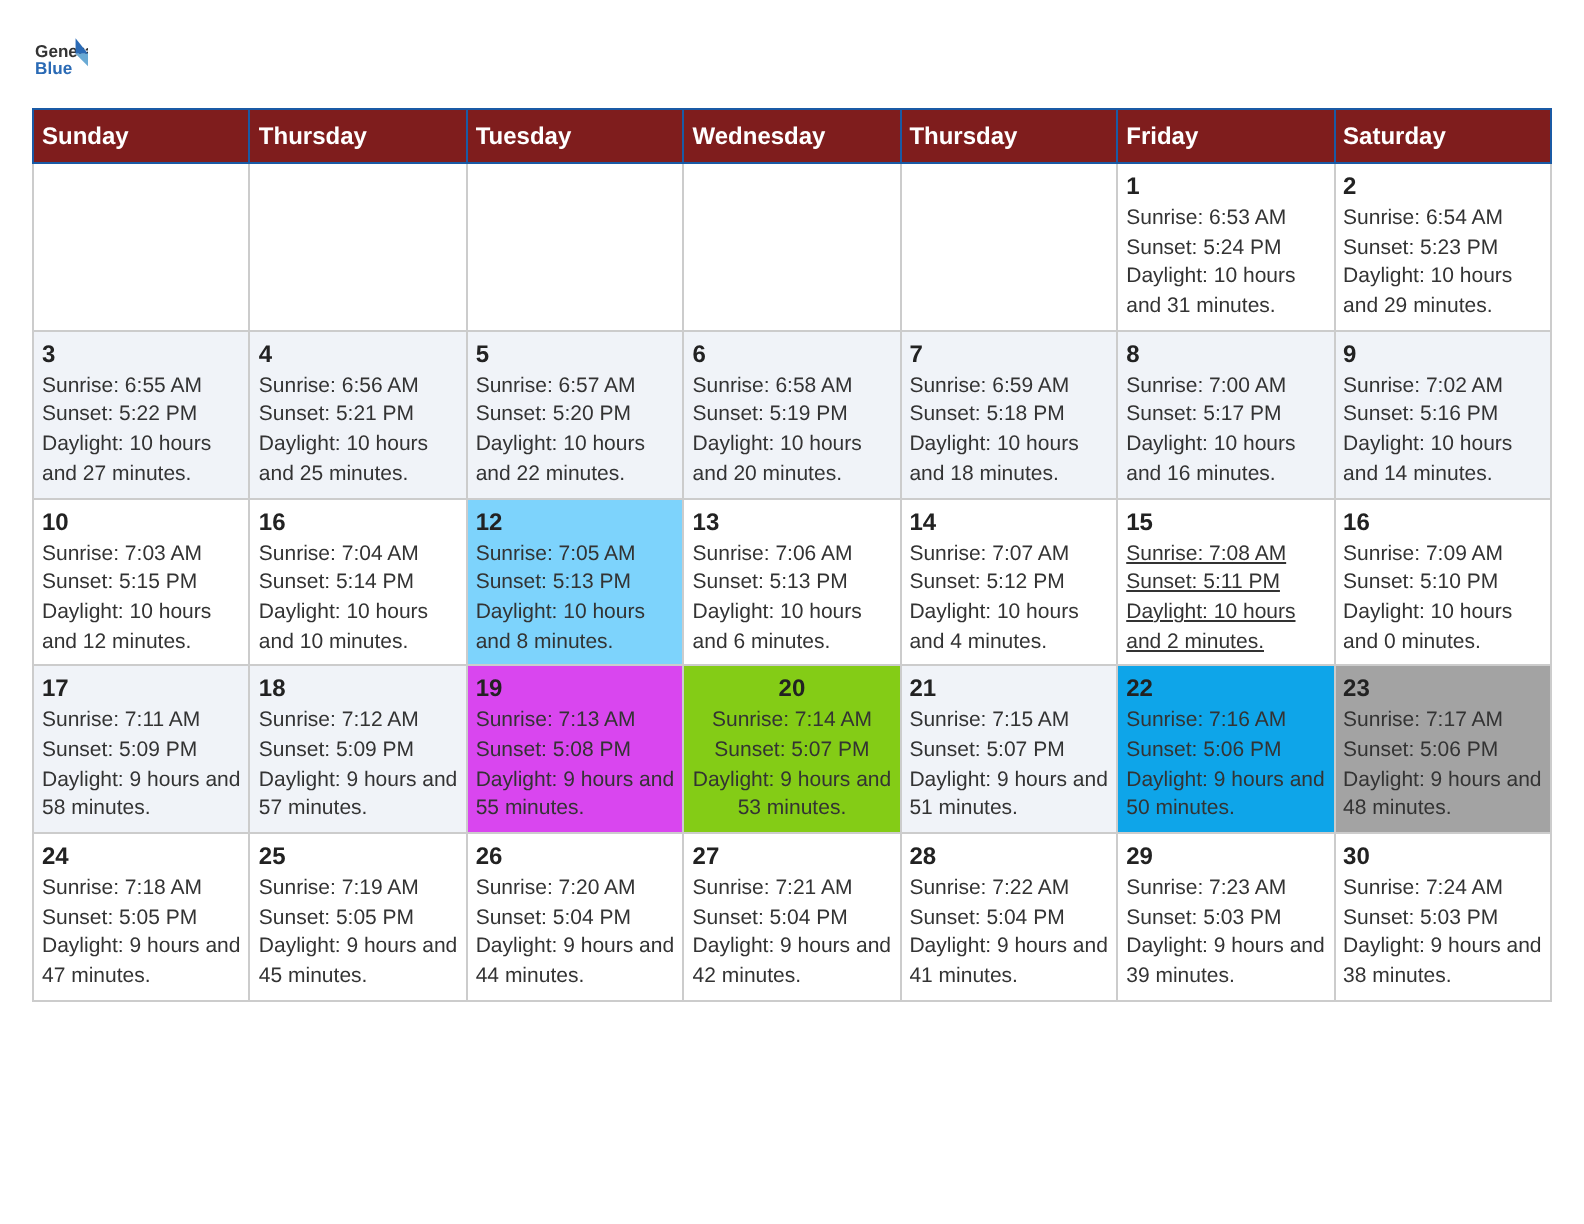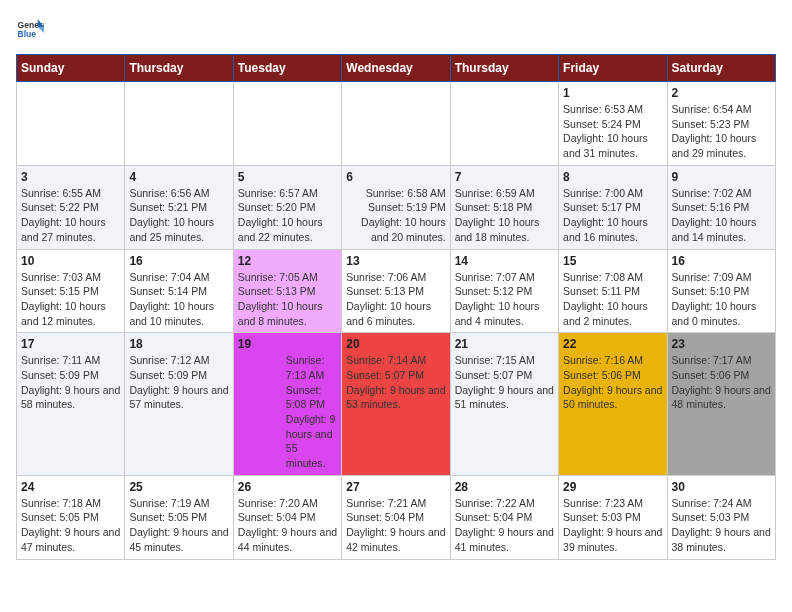--- a/index.html
+++ b/index.html
@@ -141,21 +141,21 @@
 Daylight: 10 hours and 25 minutes.</div>
         </td>
         <td style="background: rgb(240, 243, 248);">
           <div class="day-num">5</div>
           <div class="day-info" style="white-space: pre-line;">Sunrise: 6:57 AM
 Sunset: 5:20 PM
 Daylight: 10 hours and 22 minutes.</div>
         </td>
         <td style="background: rgb(240, 243, 248);">
           <div class="day-num">6</div>
-          <div class="day-info" style="white-space: pre-line; text-align: right;">Sunrise: 6:58 AM
+          <div class="day-info" style="white-space: pre-line;">Sunrise: 6:58 AM
 Sunset: 5:19 PM
 Daylight: 10 hours and 20 minutes.</div>
         </td>
         <td style="background: rgb(240, 243, 248);">
           <div class="day-num">7</div>
           <div class="day-info" style="white-space: pre-line;">Sunrise: 6:59 AM
 Sunset: 5:18 PM
 Daylight: 10 hours and 18 minutes.</div>
         </td>
         <td style="background: rgb(240, 243, 248);">
@@ -177,41 +177,41 @@
           <div class="day-info" style="white-space: pre-line;">Sunrise: 7:03 AM
 Sunset: 5:15 PM
 Daylight: 10 hours and 12 minutes.</div>
         </td>
         <td style="background: rgb(255, 255, 255);">
           <div class="day-num">16</div>
           <div class="day-info" style="white-space: pre-line;">Sunrise: 7:04 AM
 Sunset: 5:14 PM
 Daylight: 10 hours and 10 minutes.</div>
         </td>
-        <td style="background: #f0abfc;">
+        <td style="background: #7dd3fc;">
           <div class="day-num">12</div>
           <div class="day-info" style="white-space: pre-line;">Sunrise: 7:05 AM
 Sunset: 5:13 PM
 Daylight: 10 hours and 8 minutes.</div>
         </td>
         <td style="background: rgb(255, 255, 255);">
           <div class="day-num">13</div>
           <div class="day-info" style="white-space: pre-line;">Sunrise: 7:06 AM
 Sunset: 5:13 PM
 Daylight: 10 hours and 6 minutes.</div>
         </td>
         <td style="background: rgb(255, 255, 255);">
           <div class="day-num">14</div>
           <div class="day-info" style="white-space: pre-line;">Sunrise: 7:07 AM
 Sunset: 5:12 PM
 Daylight: 10 hours and 4 minutes.</div>
         </td>
         <td style="background: rgb(255, 255, 255);">
           <div class="day-num">15</div>
-          <div class="day-info" style="white-space: pre-line;">Sunrise: 7:08 AM
+          <div class="day-info" style="white-space: pre-line; text-decoration: underline;">Sunrise: 7:08 AM
 Sunset: 5:11 PM
 Daylight: 10 hours and 2 minutes.</div>
         </td>
         <td style="background: rgb(255, 255, 255);">
           <div class="day-num">16</div>
           <div class="day-info" style="white-space: pre-line;">Sunrise: 7:09 AM
 Sunset: 5:10 PM
 Daylight: 10 hours and 0 minutes.</div>
         </td>
       </tr>
@@ -223,37 +223,37 @@
 Daylight: 9 hours and 58 minutes.</div>
         </td>
         <td style="background: rgb(240, 243, 248);">
           <div class="day-num">18</div>
           <div class="day-info" style="white-space: pre-line;">Sunrise: 7:12 AM
 Sunset: 5:09 PM
 Daylight: 9 hours and 57 minutes.</div>
         </td>
         <td style="background: #d946ef;">
           <div class="day-num">19</div>
-          <div class="day-info" style="white-space: pre-line; margin-left: 48px;">Sunrise: 7:13 AM
+          <div class="day-info" style="white-space: pre-line;">Sunrise: 7:13 AM
 Sunset: 5:08 PM
 Daylight: 9 hours and 55 minutes.</div>
         </td>
-        <td style="background: #ef4444;">
+        <td style="background: #84cc16; text-align: center;">
           <div class="day-num">20</div>
           <div class="day-info" style="white-space: pre-line;">Sunrise: 7:14 AM
 Sunset: 5:07 PM
 Daylight: 9 hours and 53 minutes.</div>
         </td>
         <td style="background: rgb(240, 243, 248); margin-top: 35px;">
           <div class="day-num">21</div>
           <div class="day-info" style="white-space: pre-line;">Sunrise: 7:15 AM
 Sunset: 5:07 PM
 Daylight: 9 hours and 51 minutes.</div>
         </td>
-        <td style="background: #eab308;">
+        <td style="background: #0ea5e9;">
           <div class="day-num">22</div>
           <div class="day-info" style="white-space: pre-line;">Sunrise: 7:16 AM
 Sunset: 5:06 PM
 Daylight: 9 hours and 50 minutes.</div>
         </td>
         <td style="background: #a3a3a3;">
           <div class="day-num">23</div>
           <div class="day-info" style="white-space: pre-line;">Sunrise: 7:17 AM
 Sunset: 5:06 PM
 Daylight: 9 hours and 48 minutes.</div>

